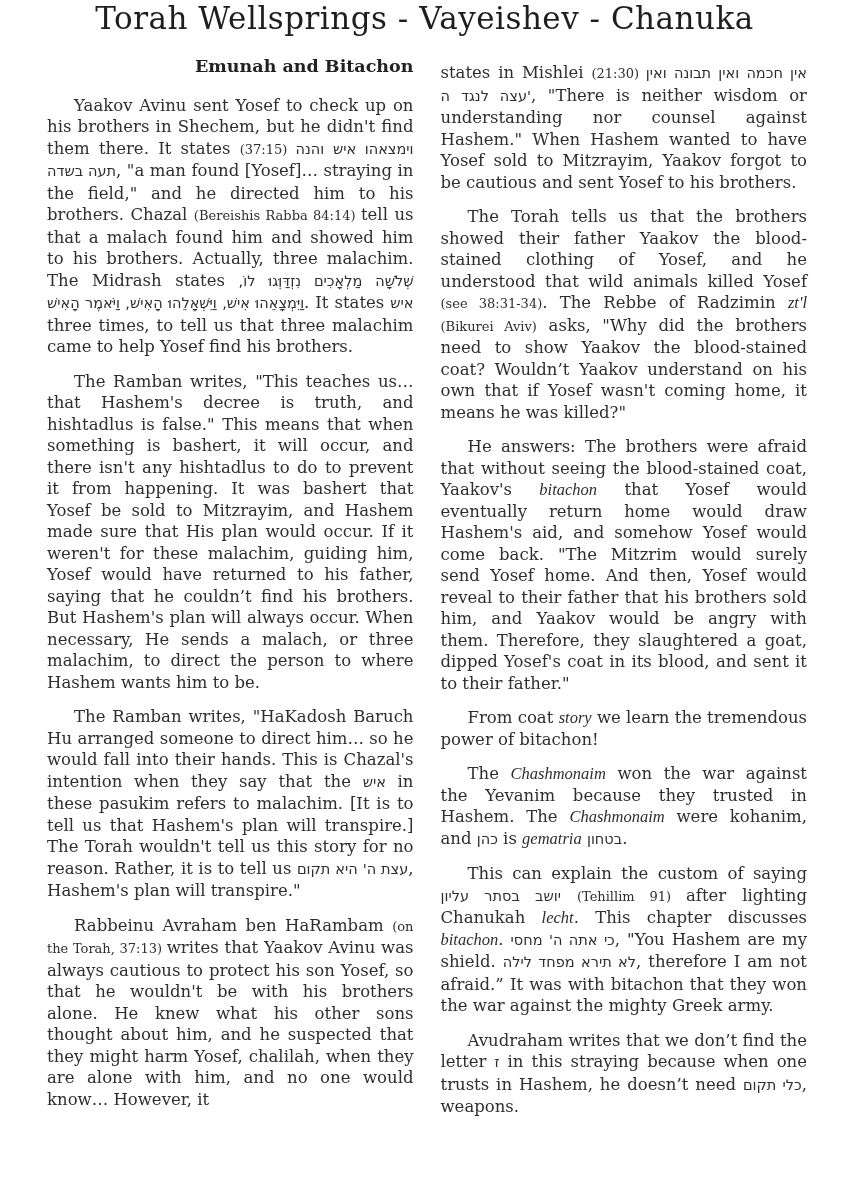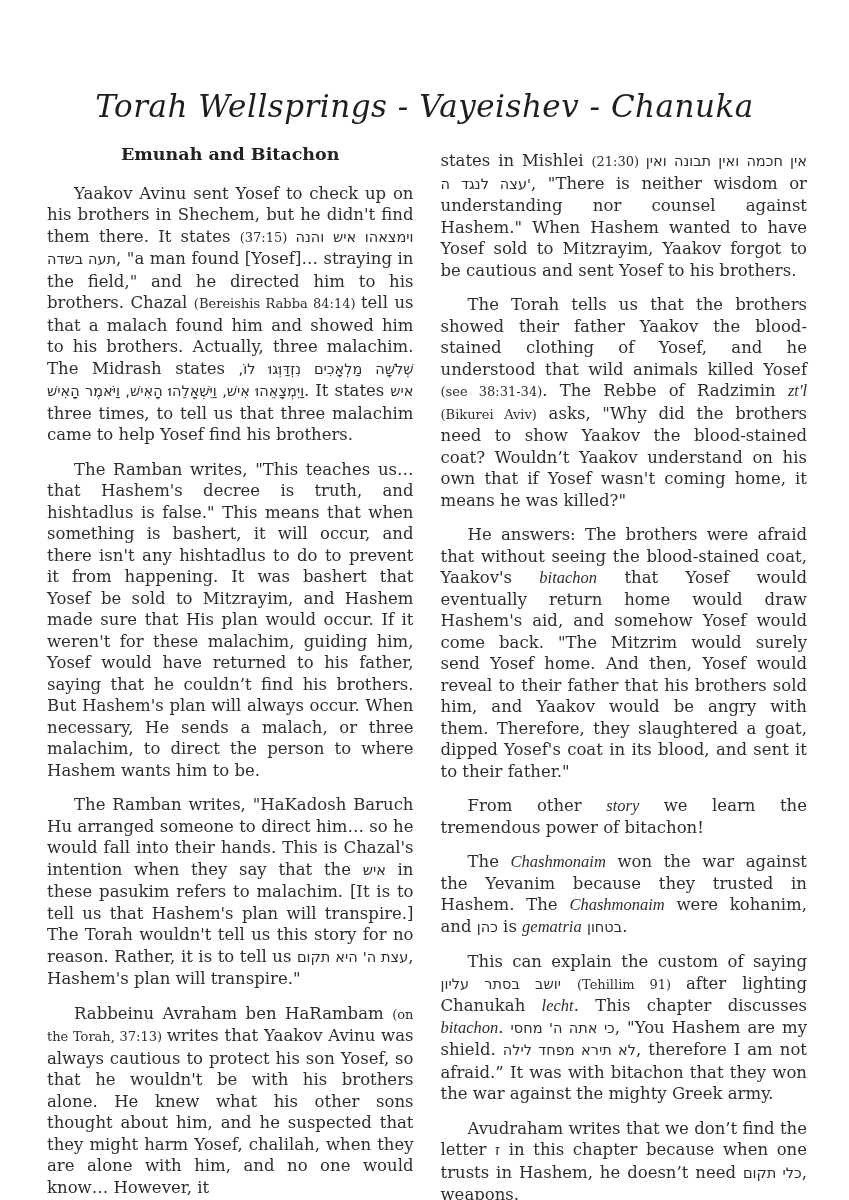--- a/index.html
+++ b/index.html
@@ -6,43 +6,41 @@
   .page {
     position: relative;
     width: 849px;
     height: 1200px;
     background: #ffffff;
     overflow: hidden;
     font-family: "DejaVu Serif", serif;
     color: #2e2e2e;
   }
   .doc-title {
-    margin-top: 88px;
     text-align: center;
-    font-style: italic;
     font-size: 31px;
     letter-spacing: 0.5px;
     color: #1e1e1e;
     white-space: nowrap;
   }
   .cols {
     display: flex;
     gap: 27px;
     padding: 0 42px 0 47px;
     margin-top: 18px;
   }
   .col {
     flex: 1 1 0;
     min-width: 0;
     text-align: justify;
     font-size: 16.5px;
     line-height: 21.5px;
   }
   .section-heading {
-    text-align: center;
+    text-align: right;
     font-weight: bold;
     font-size: 17.5px;
     color: #222222;
     margin: 2px 0 17px 0;
   }
   .para { margin: 8px 0 13px 0; }
   .para.indent { text-indent: 27px; }
   .seg-n { }
   .seg-i { font-style: italic; font-family: Liberation Serif, serif; }
   .seg-r { font-size: 13px; }
@@ -67,20 +65,20 @@
           <p class="para indent"><span class="seg-n">The Ramban writes, "This teaches us… that Hashem's decree is truth, and hishtadlus is false." This means that when something is bashert, it will occur, and there isn't any hishtadlus to do to prevent it from happening. It was bashert that Yosef be sold to Mitzrayim, and Hashem made sure that His plan would occur. If it weren't for these malachim, guiding him, Yosef would have returned to his father, saying that he couldn’t find his brothers. But Hashem's plan will always occur. When necessary, He sends a malach, or three malachim, to direct the person to where Hashem wants him to be.</span></p>
           <p class="para indent"><span class="seg-n">The Ramban writes, "HaKadosh Baruch Hu arranged someone to direct him… so he would fall into their hands. This is Chazal's intention when they say that the </span><span class="seg-h">איש</span><span class="seg-n"> in these pasukim refers to malachim. [It is to tell us that Hashem's plan will transpire.] The Torah wouldn't tell us this story for no reason. Rather, it is to tell us </span><span class="seg-h">עצת ה' היא תקום</span><span class="seg-n">, Hashem's plan will transpire."</span></p>
           <p class="para indent"><span class="seg-n">Rabbeinu Avraham ben HaRambam </span><span class="seg-r">(on the Torah, 37:13) </span><span class="seg-n">writes that Yaakov Avinu was always cautious to protect his son Yosef, so that he wouldn't be with his brothers alone. He knew what his other sons thought about him, and he suspected that they might harm Yosef, chalilah, when they are alone with him, and no one would know… However, it</span></p>
         </div>
     </div>
     <div class="col">
       <div>
           <p class="para"><span class="seg-n">states in Mishlei </span><span class="seg-r">(21:30) </span><span class="seg-h">אין חכמה ואין תבונה ואין עצה לנגד ה'</span><span class="seg-n">, "There is neither wisdom or understanding nor counsel against Hashem." When Hashem wanted to have Yosef sold to Mitzrayim, Yaakov forgot to be cautious and sent Yosef to his brothers.</span></p>
           <p class="para indent"><span class="seg-n">The Torah tells us that the brothers showed their father Yaakov the blood-stained clothing of Yosef, and he understood that wild animals killed Yosef </span><span class="seg-r">(see 38:31-34)</span><span class="seg-n">. The Rebbe of Radzimin </span><span class="seg-i">zt'l </span><span class="seg-ri">(Bikurei Aviv)</span><span class="seg-n"> asks, "Why did the brothers need to show Yaakov the blood-stained coat? Wouldn’t Yaakov understand on his own that if Yosef wasn't coming home, it means he was killed?"</span></p>
           <p class="para indent"><span class="seg-n">He answers: The brothers were afraid that without seeing the blood-stained coat, Yaakov's </span><span class="seg-i">bitachon</span><span class="seg-n"> that Yosef would eventually return home would draw Hashem's aid, and somehow Yosef would come back. "The Mitzrim would surely send Yosef home. And then, Yosef would reveal to their father that his brothers sold him, and Yaakov would be angry with them. Therefore, they slaughtered a goat, dipped Yosef's coat in its blood, and sent it to their father."</span></p>
-          <p class="para indent"><span class="seg-n">From other </span><span class="seg-i">story</span><span class="seg-n"> we learn the tremendous power of bitachon!</span></p>
+          <p class="para indent"><span class="seg-n">From coat </span><span class="seg-i">story</span><span class="seg-n"> we learn the tremendous power of bitachon!</span></p>
           <p class="para indent"><span class="seg-n">The </span><span class="seg-i">Chashmonaim</span><span class="seg-n"> won the war against the Yevanim because they trusted in Hashem. The </span><span class="seg-i">Chashmonaim</span><span class="seg-n"> were kohanim, and </span><span class="seg-h">כהן</span><span class="seg-n"> is </span><span class="seg-i">gematria</span><span class="seg-n"> </span><span class="seg-h">בטחון</span><span class="seg-n">.</span></p>
           <p class="para indent"><span class="seg-n">This can explain the custom of saying </span><span class="seg-h">יושב בסתר עליון</span><span class="seg-n"> </span><span class="seg-r">(</span><span class="seg-ri">Tehillim</span><span class="seg-r"> 91) </span><span class="seg-n">after lighting Chanukah </span><span class="seg-i">lecht</span><span class="seg-n">. This chapter discusses </span><span class="seg-i">bitachon</span><span class="seg-n">. </span><span class="seg-h">כי אתה ה' מחסי</span><span class="seg-n">, "You Hashem are my shield. </span><span class="seg-h">לא תירא מפחד לילה</span><span class="seg-n">, therefore I am not afraid.” It was with bitachon that they won the war against the mighty Greek army.</span></p>
-          <p class="para indent"><span class="seg-n">Avudraham writes that we don’t find the letter </span><span class="seg-h">ז</span><span class="seg-n"> in this chapter because when one trusts in Hashem, he doesn’t need </span><span class="seg-h">כלי תקום</span><span class="seg-n">, weapons.</span></p>
+          <p class="para indent"><span class="seg-n">Avudraham writes that we don’t find the letter </span><span class="seg-h">ז</span><span class="seg-n"> in this straying because when one trusts in Hashem, he doesn’t need </span><span class="seg-h">כלי תקום</span><span class="seg-n">, weapons.</span></p>
         </div>
     </div>
   </div>
 </div>
 
 </body></html>

